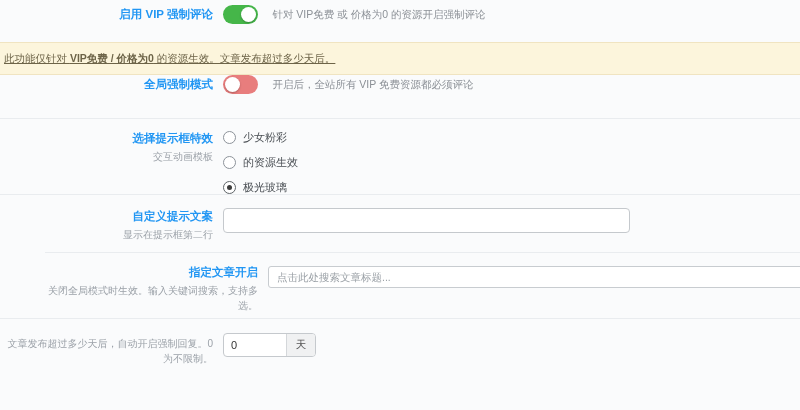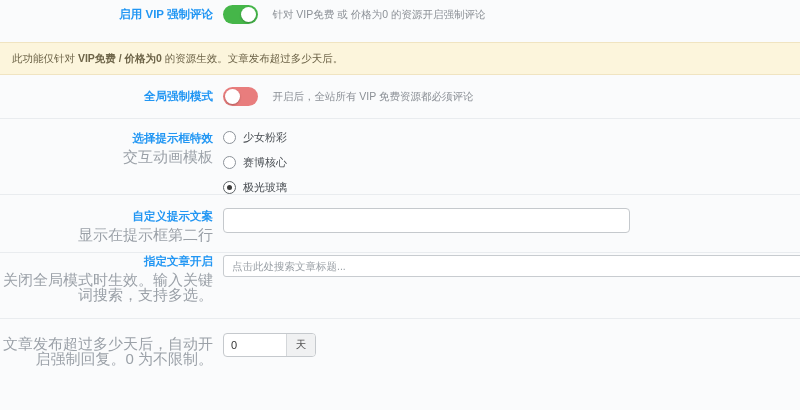--- a/index.html
+++ b/index.html
@@ -10,53 +10,53 @@
     font-family: "Liberation Sans", "DejaVu Sans", sans-serif;
     color: #444; overflow: hidden; position: relative;
   }
   .row { display: flex; align-items: flex-start; }
   .label-col { width: 213px; flex-shrink: 0; text-align: right; }
   .content-col { margin-left: 10px; flex: 1; min-width: 0; }
   .field-label {
     color: var(--accent-blue, #2196f3);
     font-weight: bold; font-size: 11.5px; line-height: 16px;
   }
-  .field-sub { color: #9ba1a8; font-size: 15px; line-height: 15px; margin-top: 3px; }
+  .field-sub { color: #9ba1a8; font-size: 10px; line-height: 15px; margin-top: 3px; }
 
   
   .row-enable { height: 42px; padding-top: 5px; }
-  .row-global { height: 43px; padding-top: 12px; }
+  .row-global { height: 43px; padding-top: 0; }
   .row-effect { height: 76px; padding-top: 11px; border-top: 1px solid #e9ecef; }
   .row-custom { height: 58px; padding-top: 13px; border-top: 1px solid #e9ecef; }
-  .row-assign { height: 66px; border-top: 1px solid #e9ecef; }
+  .row-assign { height: 66px; padding-top: 11px; border-top: 1px solid #e9ecef; margin-left: 45px; }
   .row-time   { height: 92px; padding-top: 14px; border-top: 1px solid #e9ecef; }
   .row-enable .field-label, .row-global .field-label { line-height: 19px; }
 
   
   .toggle {
     display: inline-block; width: 35px; height: 19px; border-radius: 10px;
     position: relative; vertical-align: middle; cursor: pointer;
   }
   .toggle.on  { background: var(--toggle-on-green, #45b649); }
   .toggle.off { background: var(--toggle-off-red, #e87d7d); }
   .toggle .knob {
     position: absolute; top: 2px; width: 15px; height: 15px; border-radius: 50%;
     background: #fff; box-shadow: 0 1px 2px rgba(0,0,0,.25);
   }
   .toggle.on .knob { right: 2px; }
   .toggle.off .knob { left: 2px; }
   .toggle-desc { font-size: 10.5px; color: #8b9096; margin-left: 10px; vertical-align: middle; margin-top: 8px; }
 
   
   .notice {
-    height: 33px; display: flex; align-items: center; padding: 0 12px;
+    height: 33px; display: flex; align-items: center; padding: 0 4px;
     background: var(--notice-bg, #fcf5dc);
     border-top: 1px solid var(--notice-border, #f0e4c1);
     border-bottom: 1px solid var(--notice-border, #f0e4c1);
-    font-size: 10.5px; color: var(--notice-text, #6d6448); white-space: pre;
+    font-size: 10.5px; color: var(--notice-text, #6d6448); white-space: pre; text-decoration: underline;
   }
   .notice b { font-weight: bold; }
 
   
   .radio-option { display: flex; align-items: center; margin-bottom: 10px; cursor: pointer; }
   .radio-circle {
     width: 13px; height: 13px; border: 1px solid #8d939a; border-radius: 50%;
     background: #fff; margin-right: 7px; position: relative; flex-shrink: 0;
   }
   .radio-option.checked .radio-circle { border-color: #5f6569; }
@@ -125,21 +125,21 @@
       <div class="field-label">选择提示框特效</div>
       <div class="field-sub">交互动画模板</div>
     </div>
     <div class="content-col">
       <div class="radio-option">
         <span class="radio-circle"></span>
         <span class="radio-label">少女粉彩</span>
       </div>
       <div class="radio-option">
         <span class="radio-circle"></span>
-        <span class="radio-label">赛博核心</span>
+        <span class="radio-label">的资源生效</span>
       </div>
       <div class="radio-option checked">
         <span class="radio-circle"></span>
         <span class="radio-label">极光玻璃</span>
       </div>
     </div>
   </div>
 
   <div class="row row-custom">
     <div class="label-col">

